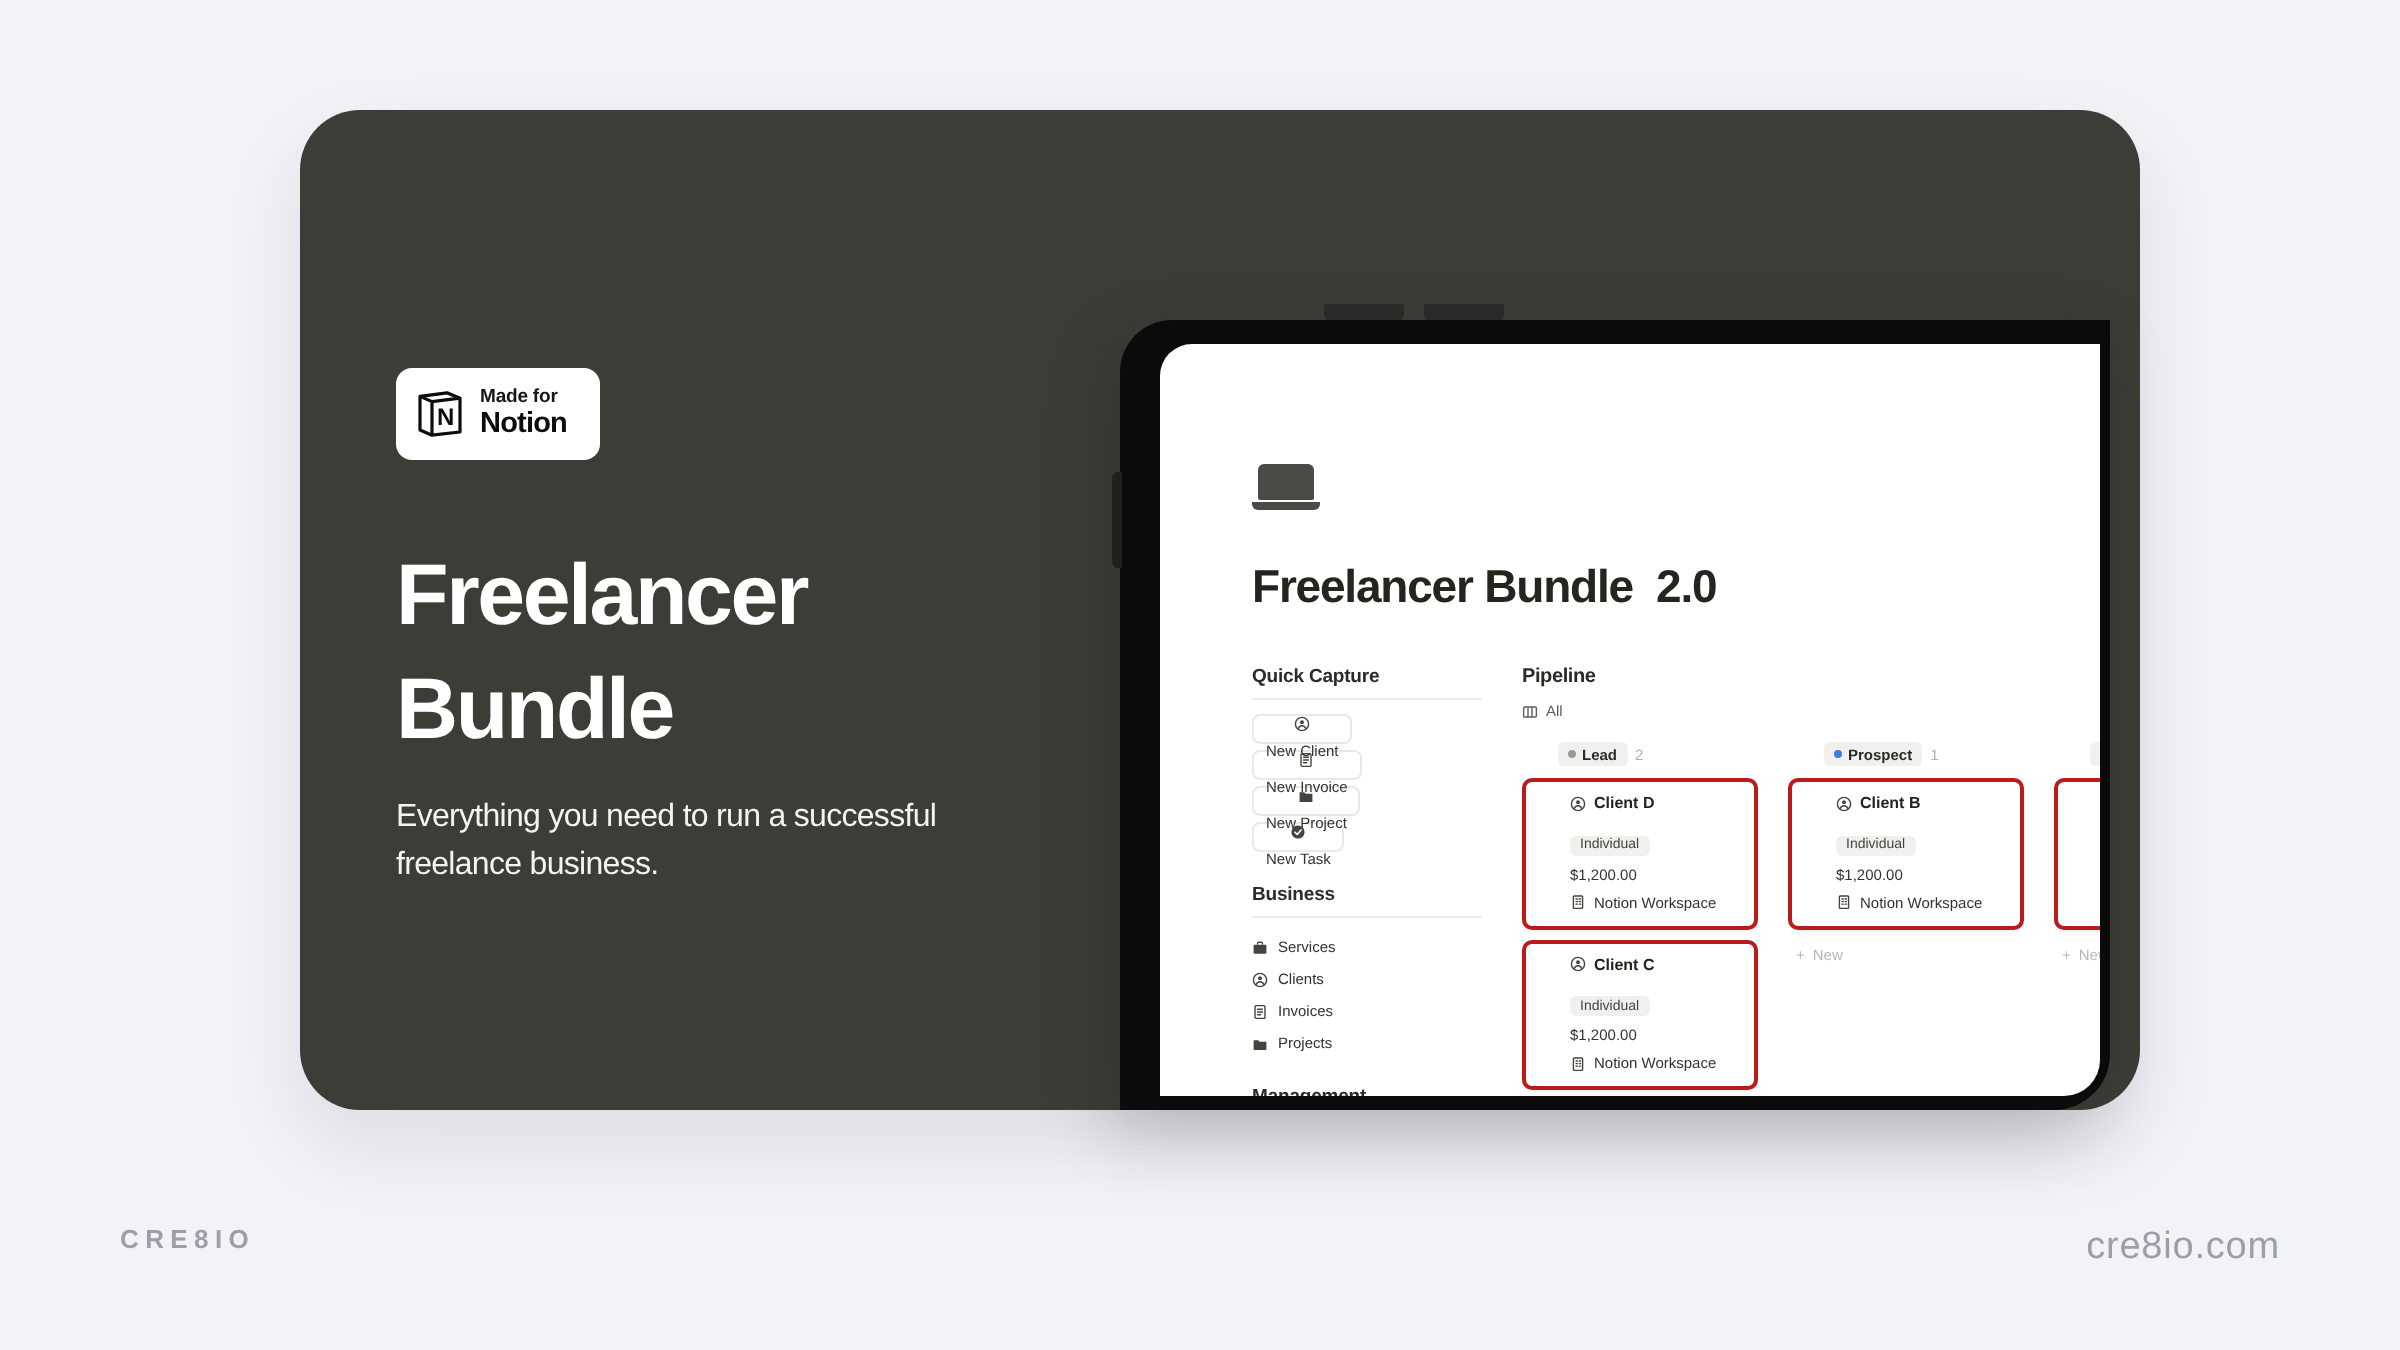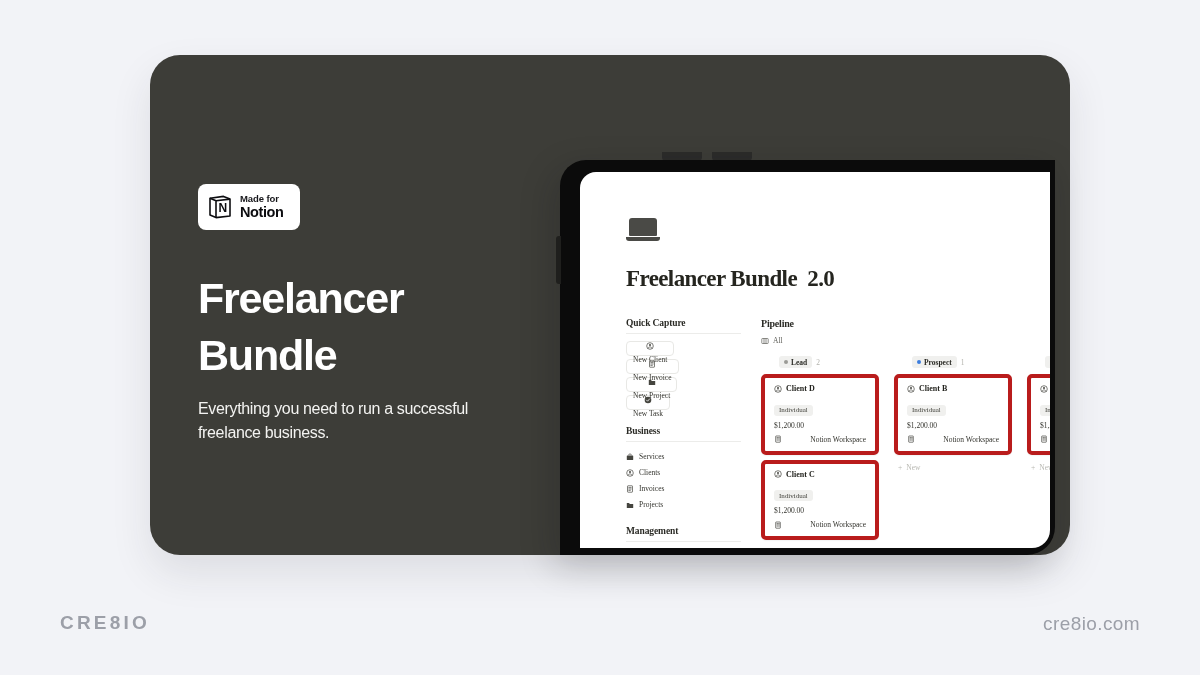--- a/index.html
+++ b/index.html
@@ -132,25 +132,24 @@
     width: 470px;
     height: 376px;
     background: #ffffff;
     border-radius: 16px 0 18px 0;
     overflow: hidden;
   }
 
   #notion-page {
     position: absolute;
     left: 0;
-    top: 0;
+    top: 14px;
     width: 405px;
     height: 376px;
     padding: 46px 0 0 46px;
-    font-family: Liberation Serif, serif;
   }
 
   
   #page-icon {
     width: 34px;
     height: 26px;
     position: relative;
     margin-bottom: 22px;
   }
   #page-icon .lid {
@@ -284,23 +283,23 @@
     padding: 1.5px 5px;
     font-size: 7.5px;
     font-weight: 600;
     color: #2b2b26;
   }
   .dot { width: 4px; height: 4px; border-radius: 50%; display: inline-block; }
   .col-count { font-size: 7.5px; color: #b2b2ac; font-weight: 500; }
 
   .card {
     background: #fff;
-    border: 4px solid #b91c1c;
+    border: 2px solid #b91c1c;
     border-radius: 5px;
-    padding: 6px 9px 7px;
+    padding: 6px 22px 7px;
     margin-bottom: 5px;
     box-shadow: 0 1px 1.5px rgba(15,15,15,0.05);
   }
   .card-title {
     display: flex;
     align-items: center;
     gap: 4px;
     font-size: 8px;
     font-weight: 600;
     color: #24241f;
@@ -338,21 +337,21 @@
     font-size: 7.5px;
     color: #b8b8b2;
     padding: 3px 4px;
   }
 
   
   #brand-left {
     position: absolute;
     left: 60px;
     top: 612px;
-    font-size: 19px;
+    font-size: 13px;
     font-weight: 600;
     color: #9c9fa8;
     letter-spacing: 3.2px;
   }
   #brand-right {
     position: absolute;
     right: 60px;
     top: 613px;
     font-size: 19px;
     font-weight: 400;

